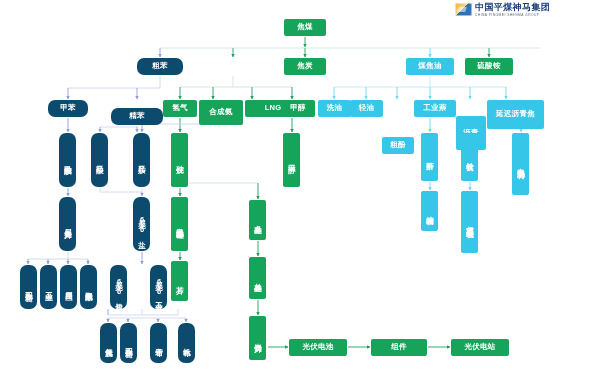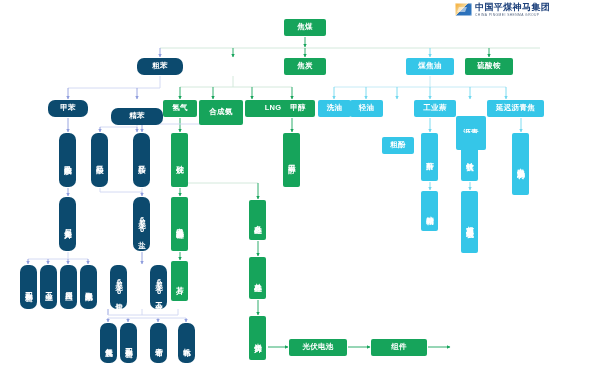--- a/index.html
+++ b/index.html
@@ -196,21 +196,21 @@
   <div class="node purple" style="left:111px;top:100px;width:52px;height:17px;margin-top:8px;">精苯</div>
   <div class="node green" style="left:163px;top:100px;width:34px;height:17px;">氢气</div>
   <div class="node green" style="left:199px;top:100px;width:44px;height:25px;">合成氨</div>
   <div class="node green" style="left:245px;top:100px;width:56px;height:17px;">LNG</div>
   <div class="node green" style="left:281px;top:100px;width:34px;height:17px;">甲醇</div>
   <div class="node cyan" style="left:318px;top:100px;width:33px;height:17px;">洗油</div>
   <div class="node cyan" style="left:350px;top:100px;width:33px;height:17px;">轻油</div>
   <div class="node cyan" style="left:382px;top:100px;width:32px;height:17px;margin-top:37px;">粗酚</div>
   <div class="node cyan" style="left:414px;top:100px;width:42px;height:17px;">工业萘</div>
   <div class="node cyan" style="left:456px;top:116px;width:30px;height:34px;text-align:right;">沥青</div>
-  <div class="node cyan" style="left:487px;top:100px;width:57px;height:17px;">延迟沥青焦</div>
+  <div class="node cyan" style="left:487px;top:100px;width:57px;height:29px;">延迟沥青焦</div>
 
   <div class="node v purple" style="left:59px;top:133px;width:17px;height:54px;">己内酰胺</div>
   <div class="node v purple" style="left:91px;top:133px;width:17px;height:54px;">己二酸</div>
   <div class="node v purple" style="left:133px;top:133px;width:17px;height:54px;">己二胺</div>
   <div class="node v green" style="left:171px;top:133px;width:17px;height:54px;">硅烷</div>
   <div class="node v green" style="left:283px;top:133px;width:17px;height:54px;">二甲醇</div>
   <div class="node v cyan" style="left:421px;top:133px;width:17px;height:48px;">萘酐</div>
   <div class="node v cyan" style="left:461px;top:133px;width:17px;height:48px;">针状焦</div>
   <div class="node v cyan" style="left:512px;top:133px;width:17px;height:62px;">电池负极材料</div>
 
@@ -232,14 +232,15 @@
   <div class="node v green" style="left:171px;top:261px;width:17px;height:40px;">芯片</div>
 
   <div class="node v purple" style="left:100px;top:323px;width:17px;height:40px;">气囊丝</div>
   <div class="node v purple" style="left:120px;top:323px;width:17px;height:40px;">工程塑料</div>
   <div class="node v purple" style="left:150px;top:323px;width:17px;height:40px;">帘子布</div>
   <div class="node v purple" style="left:178px;top:323px;width:17px;height:40px;">帆布</div>
 
   <div class="node v green" style="left:249px;top:316px;width:17px;height:44px;">光伏切片</div>
   <div class="node green" style="left:289px;top:339px;width:58px;height:17px;">光伏电池</div>
   <div class="node green" style="left:371px;top:339px;width:56px;height:17px;">组件</div>
+  <div class="node green" style="left:451px;top:339px;width:58px;height:17px;">光伏电站</div>
 
 </div>
 
 </body></html>

